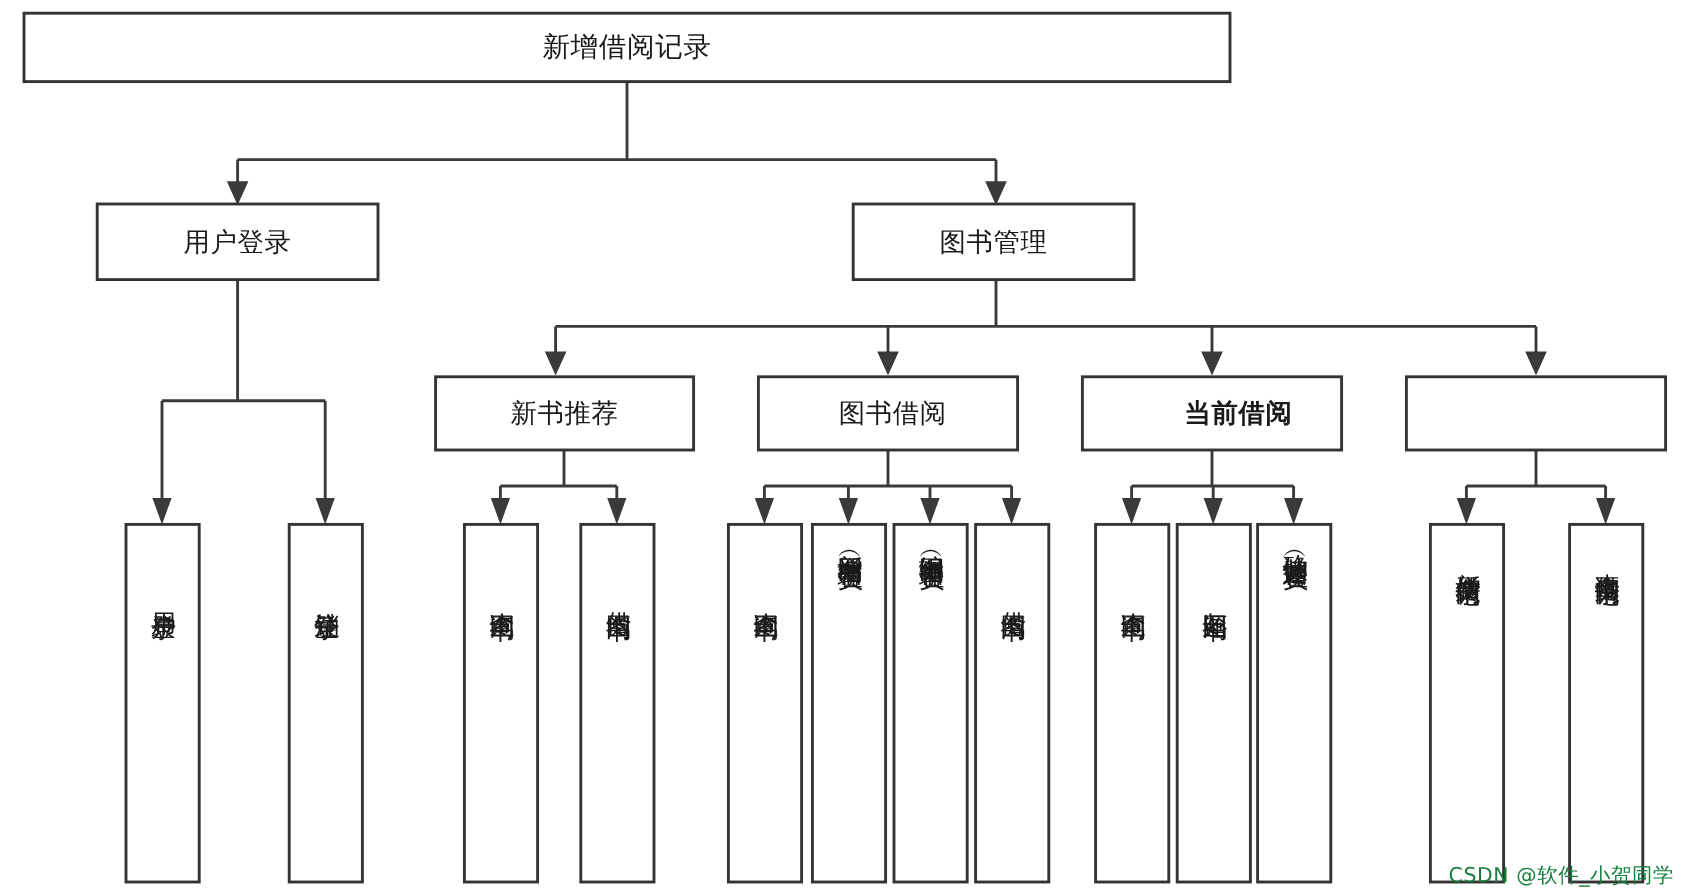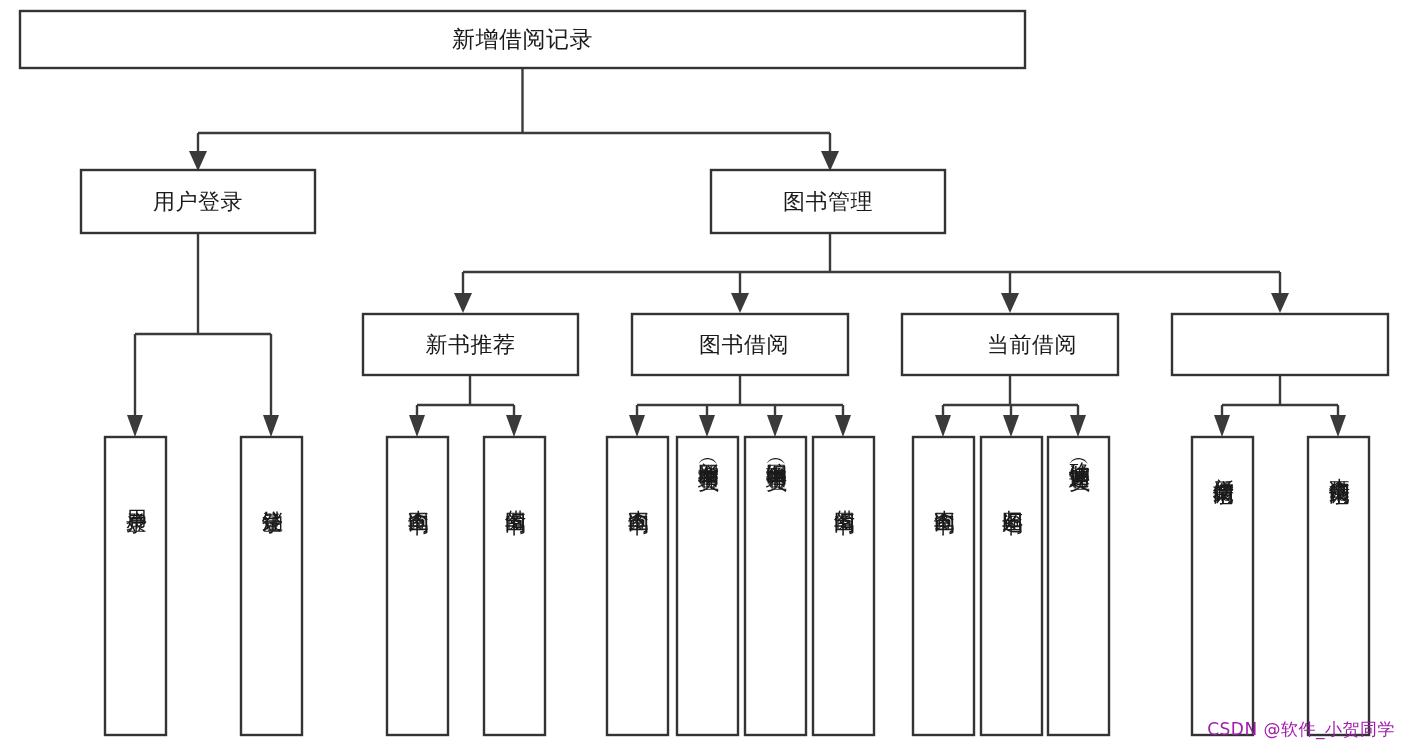--- a/index.html
+++ b/index.html
@@ -74,21 +74,21 @@
   }
   .title-label-text {
     font-size: 23px;
   }
   #watermark {
     position: absolute;
     right: 10px;
     bottom: 6px;
     font-family: "DejaVu Sans", "Liberation Sans", sans-serif;
     font-size: 17px;
-    color: #a21caf;
+    color: #15803d;
     letter-spacing: 0.5px;
     user-select: none;
     white-space: nowrap;
   }
 </style>
 </head>
 <body>
 
 <div id="diagram-root">
 
@@ -213,21 +213,21 @@
   </div>
 
   <div class="hlabel-wrap" style="left:363px; top:314px; width:215px; height:61px;text-align:right;">
     <span class="hlabel-text">新书推荐</span>
   </div>
 
   <div class="hlabel-wrap" style="left:636px; top:314px; width:216px; height:61px;">
     <span class="hlabel-text">图书借阅</span>
   </div>
 
-  <div class="hlabel-wrap" style="left:902px; top:314px; width:260px; height:61px;">
+  <div class="hlabel-wrap" style="left:902px; top:314px; width:260px; height:61px;font-weight:bold;">
     <span class="hlabel-text">当前借阅</span>
   </div>
 
 
   <div class="vlabel-wrap" style="left:105px; top:437px; width:61px; height:298px; padding-top:56px;">
     <span class="vlabel-text">用户登录</span>
   </div>
 
   <div class="vlabel-wrap" style="left:241px; top:437px; width:61px; height:298px; padding-top:56px;">
     <span class="vlabel-text">注销登录</span>

